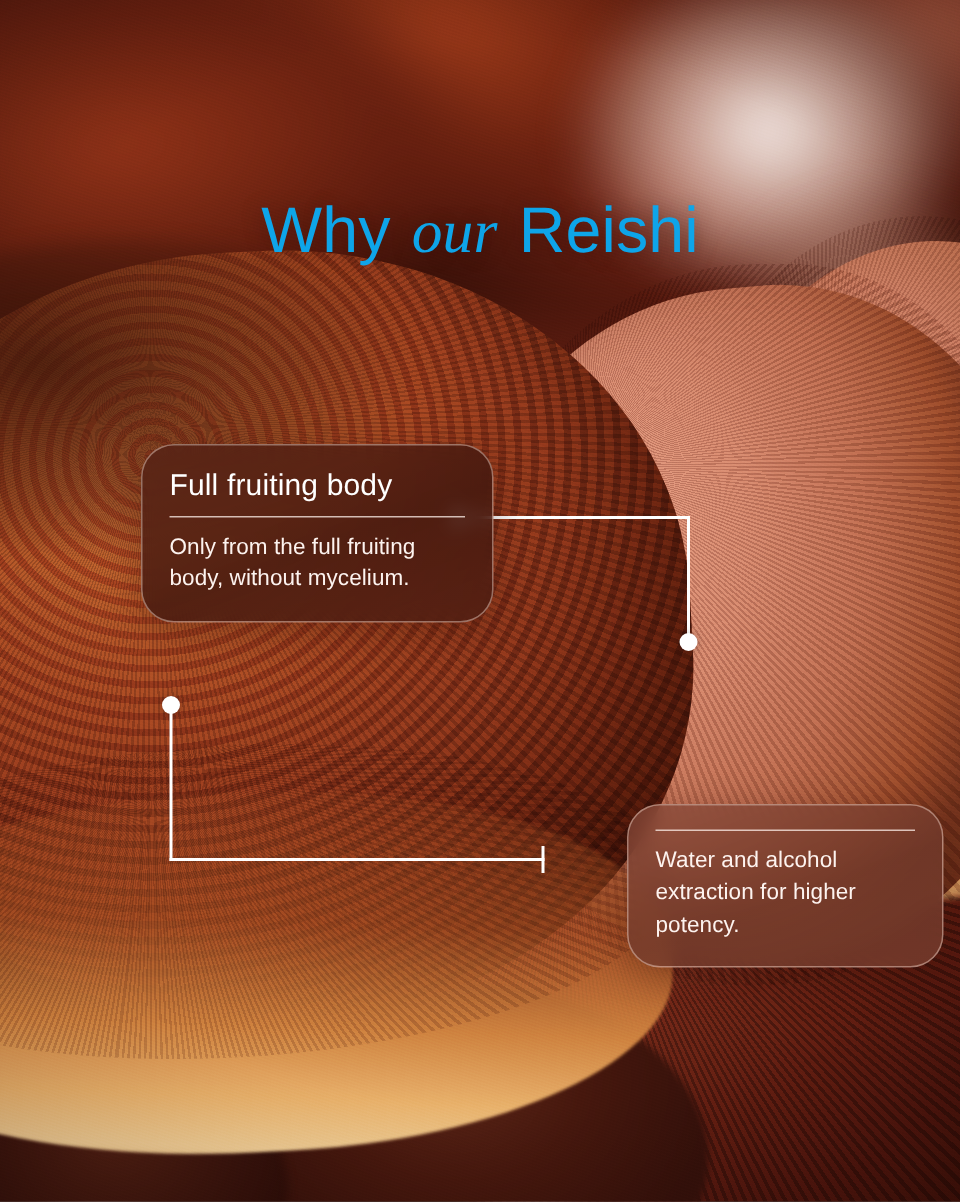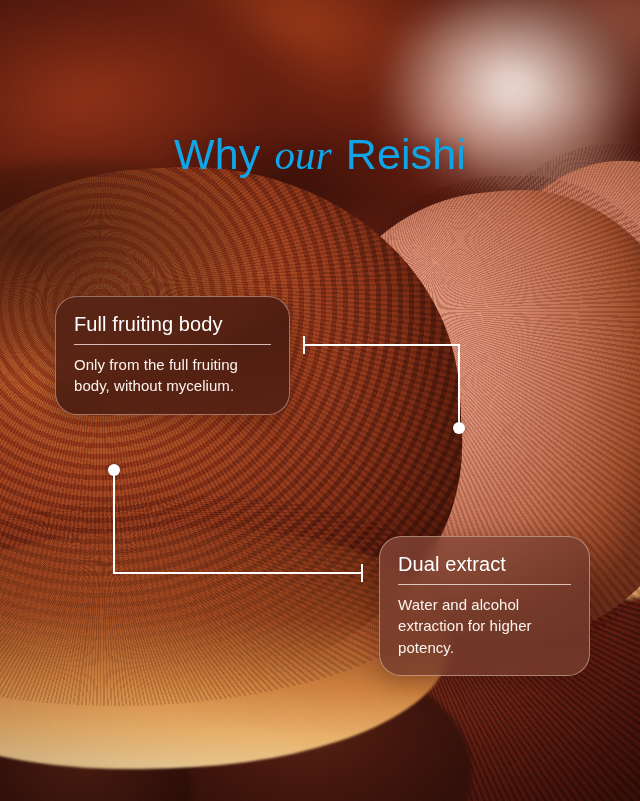--- a/index.html
+++ b/index.html
@@ -214,20 +214,21 @@
   .card{
     position:absolute;
     border-radius:22px;
     border:1px solid rgba(255,230,220,.42);
     padding:16px 18px 17px 18px;
     box-sizing:border-box;
     color:#fff;
     backdrop-filter:blur(6px);
     -webkit-backdrop-filter:blur(6px);
     box-shadow:0 6px 26px rgba(40,10,4,.32);
+    margin-left:39px;
   }
   .card-1{
     left:55px;top:296px;width:235px;
     background:linear-gradient(160deg, rgba(78,30,20,.70) 0%, rgba(58,20,13,.76) 55%, rgba(70,26,17,.72) 100%);
   }
   .card-2{
     left:379px;top:536px;width:211px;
     background:linear-gradient(160deg, rgba(136,74,58,.74) 0%, rgba(112,57,43,.80) 55%, rgba(122,64,48,.76) 100%);
   }
   .card-title{
@@ -296,18 +297,17 @@
     <div class="lead-tick" style="left:361px;top:564px;"></div>
   </div>
 
   <div class="card card-1">
     <p class="card-title">Full fruiting body</p>
     <div class="card-rule"></div>
     <p class="card-body">Only from the full fruiting body, without mycelium.</p>
   </div>
 
   <div class="card card-2">
-    <p class="card-title">Dual extract</p>
     <div class="card-rule"></div>
     <p class="card-body">Water and alcohol extraction for higher potency.</p>
   </div>
 
 </div>
 
 </body></html>

